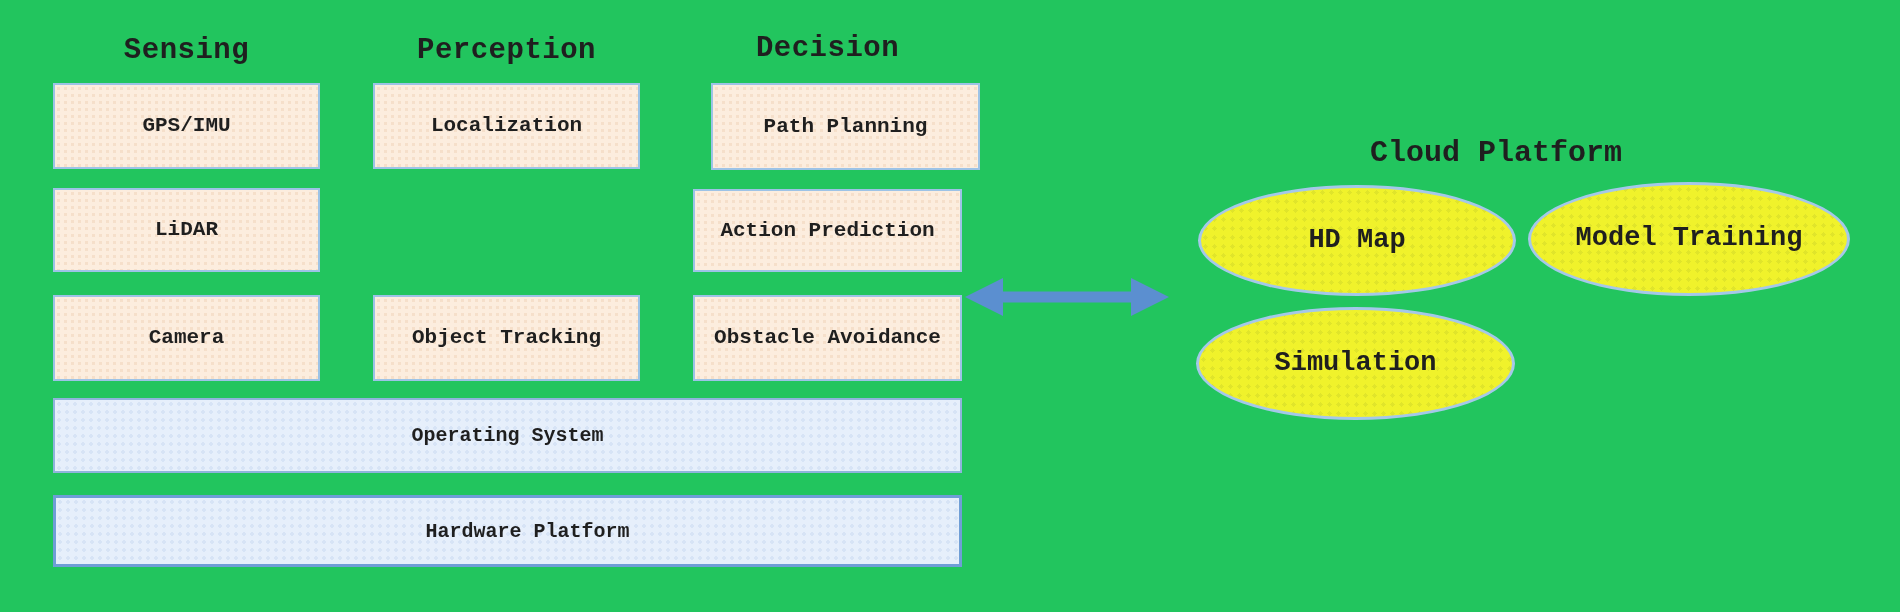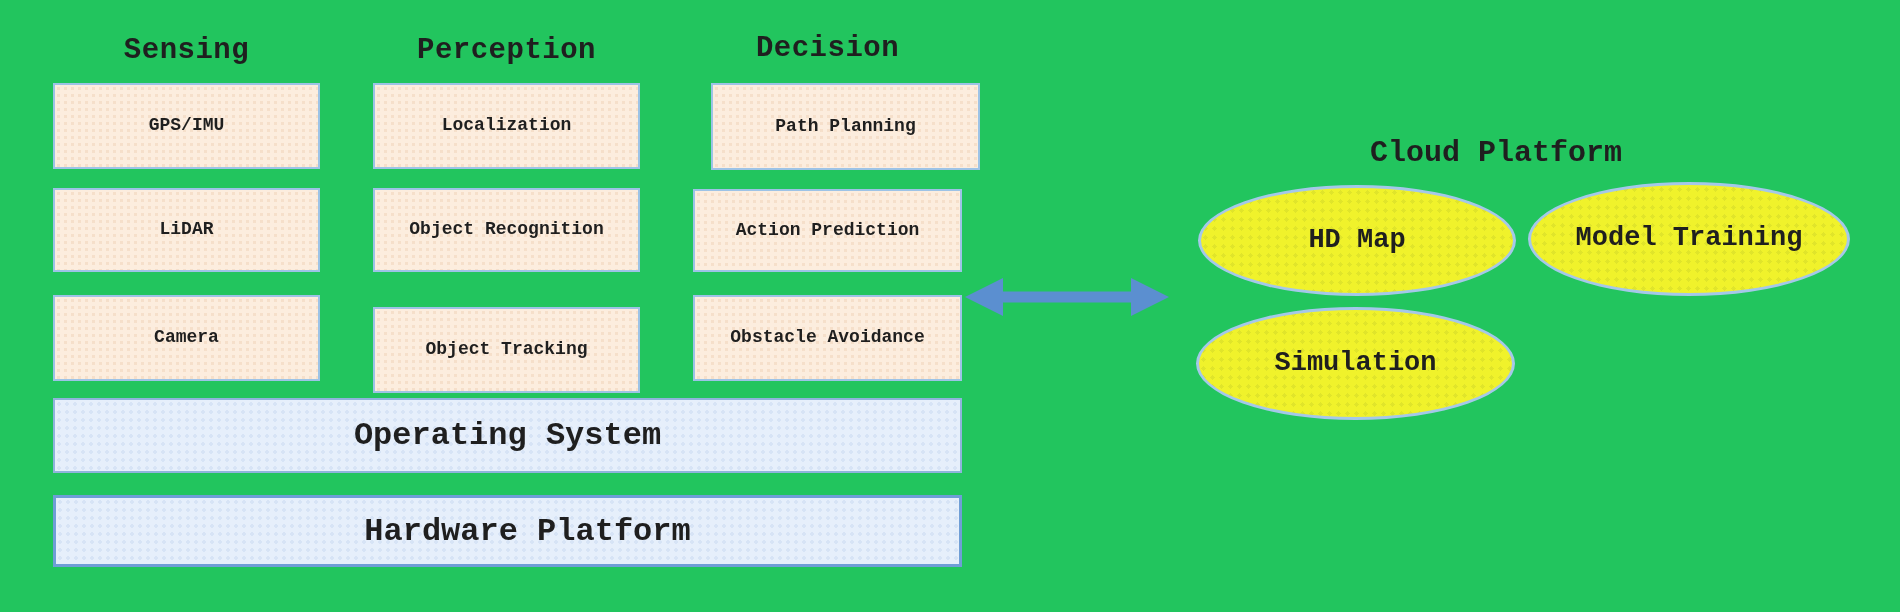--- a/index.html
+++ b/index.html
@@ -17,29 +17,29 @@
     position:absolute; height:40px; display:flex; align-items:center; justify-content:center;
     font-size:29px; font-weight:700; letter-spacing:.5px;
   }
   .node{
     position:absolute; box-sizing:border-box;
     display:flex; align-items:center; justify-content:center; text-align:center;
     border:2px solid var(--box_border);
     background-color:var(--box_fill);
     background-image:radial-gradient(circle, rgba(214,150,100,0.16) 1.5px, transparent 1.6px);
     background-size:7px 7px;
-    font-size:18px; font-weight:600; line-height:1.2; padding:4px 10px;
+    font-size:21px; font-weight:600; line-height:1.2; padding:4px 10px;
   }
   .layer{
     position:absolute; box-sizing:border-box; left:53px; width:909px;
     display:flex; align-items:center; justify-content:center;
     background-color:var(--layer_fill);
     background-image:radial-gradient(circle, rgba(120,160,210,0.14) 1.6px, transparent 1.7px);
     background-size:8px 8px;
-    font-size:32px; font-weight:600;
+    font-size:20px; font-weight:600;
   }
   .layer.os{ border:2px solid var(--layer_border_os); }
   .layer.hw{ border:3px solid var(--layer_border_hw); }
   .cloud-title{
     position:absolute; left:1346px; top:134px; width:300px; height:38px;
     display:flex; align-items:center; justify-content:center;
     font-size:30px; font-weight:600;
   }
   .ellipse{
     position:absolute; box-sizing:border-box;
@@ -60,22 +60,21 @@
 
   <div class="col-header" style="left:53px;  top:30px; width:267px;">Sensing</div>
   <div class="col-header" style="left:373px; top:30px; width:267px;">Perception</div>
   <div class="col-header" style="left:693px; top:28px; width:269px;">Decision</div>
 
   <div class="node" style="left:53px; top:83px;  width:267px; height:86px;">GPS/IMU</div>
   <div class="node" style="left:53px; top:188px; width:267px; height:84px;">LiDAR</div>
   <div class="node" style="left:373px; top:83px;  width:267px; height:86px;">Localization</div>
 
   <div class="node" style="left:53px; top:295px; width:267px; height:86px;">Camera</div>
-  <div class="node" style="left:373px; top:188px; width:267px; height:84px;">Object Recognition</div>
-  <div class="node" style="left:373px; top:307px; width:267px; height:86px;">Object Tracking</div>
+  <div class="node" style="left:373px; top:295px; width:267px; height:86px;">Object Tracking</div>
 
   <div class="node" style="left:693px; top:83px;  width:269px; height:87px;margin-left:18px;">Path Planning</div>
   <div class="node" style="left:693px; top:189px; width:269px; height:83px;">Action Prediction</div>
   <div class="node" style="left:693px; top:295px; width:269px; height:86px;">Obstacle Avoidance</div>
 
   <div class="layer os" style="top:398px; height:75px;">Operating System</div>
   <div class="layer hw" style="top:495px; height:72px;padding-left:40px;">Hardware Platform</div>
 
   <div class="arrow-wrap">
     <svg viewBox="0 0 208 50" preserveAspectRatio="none" aria-hidden="true">

